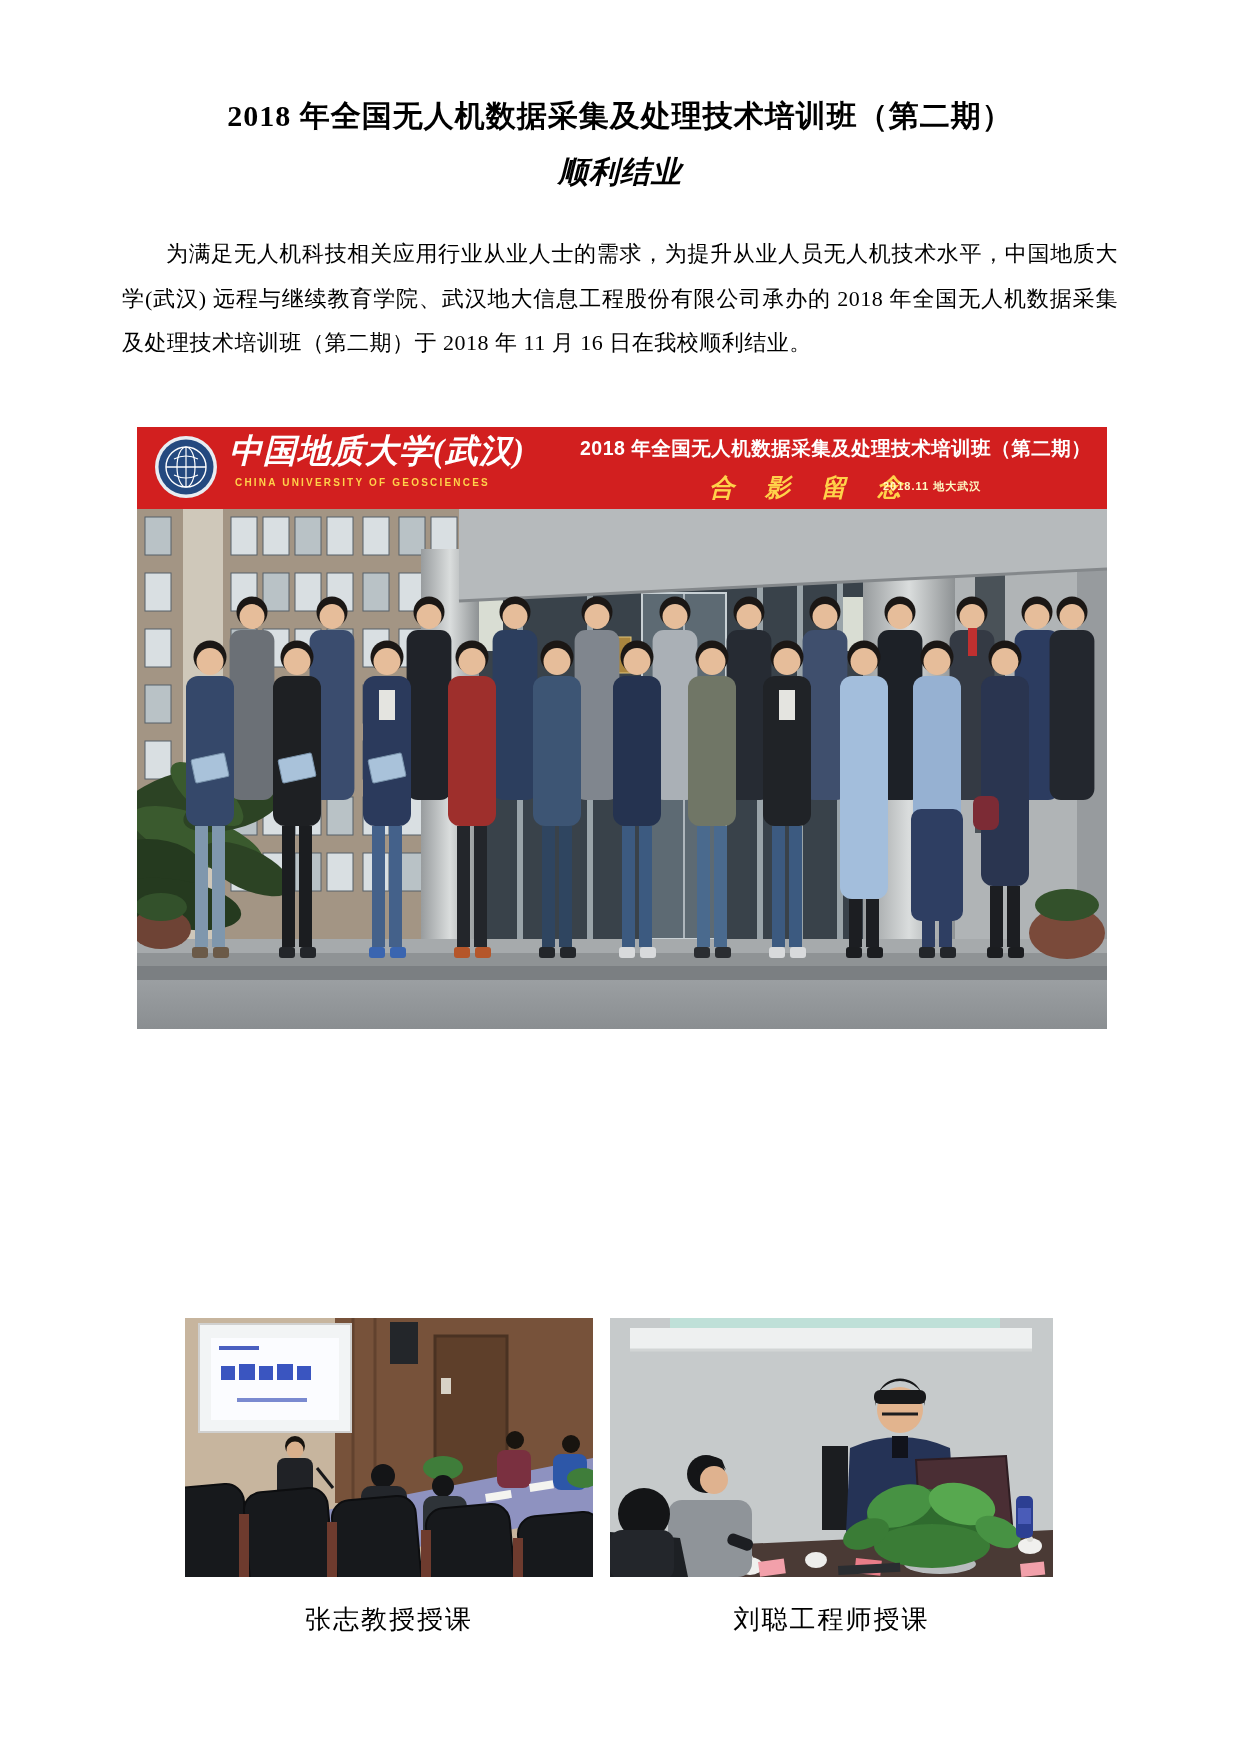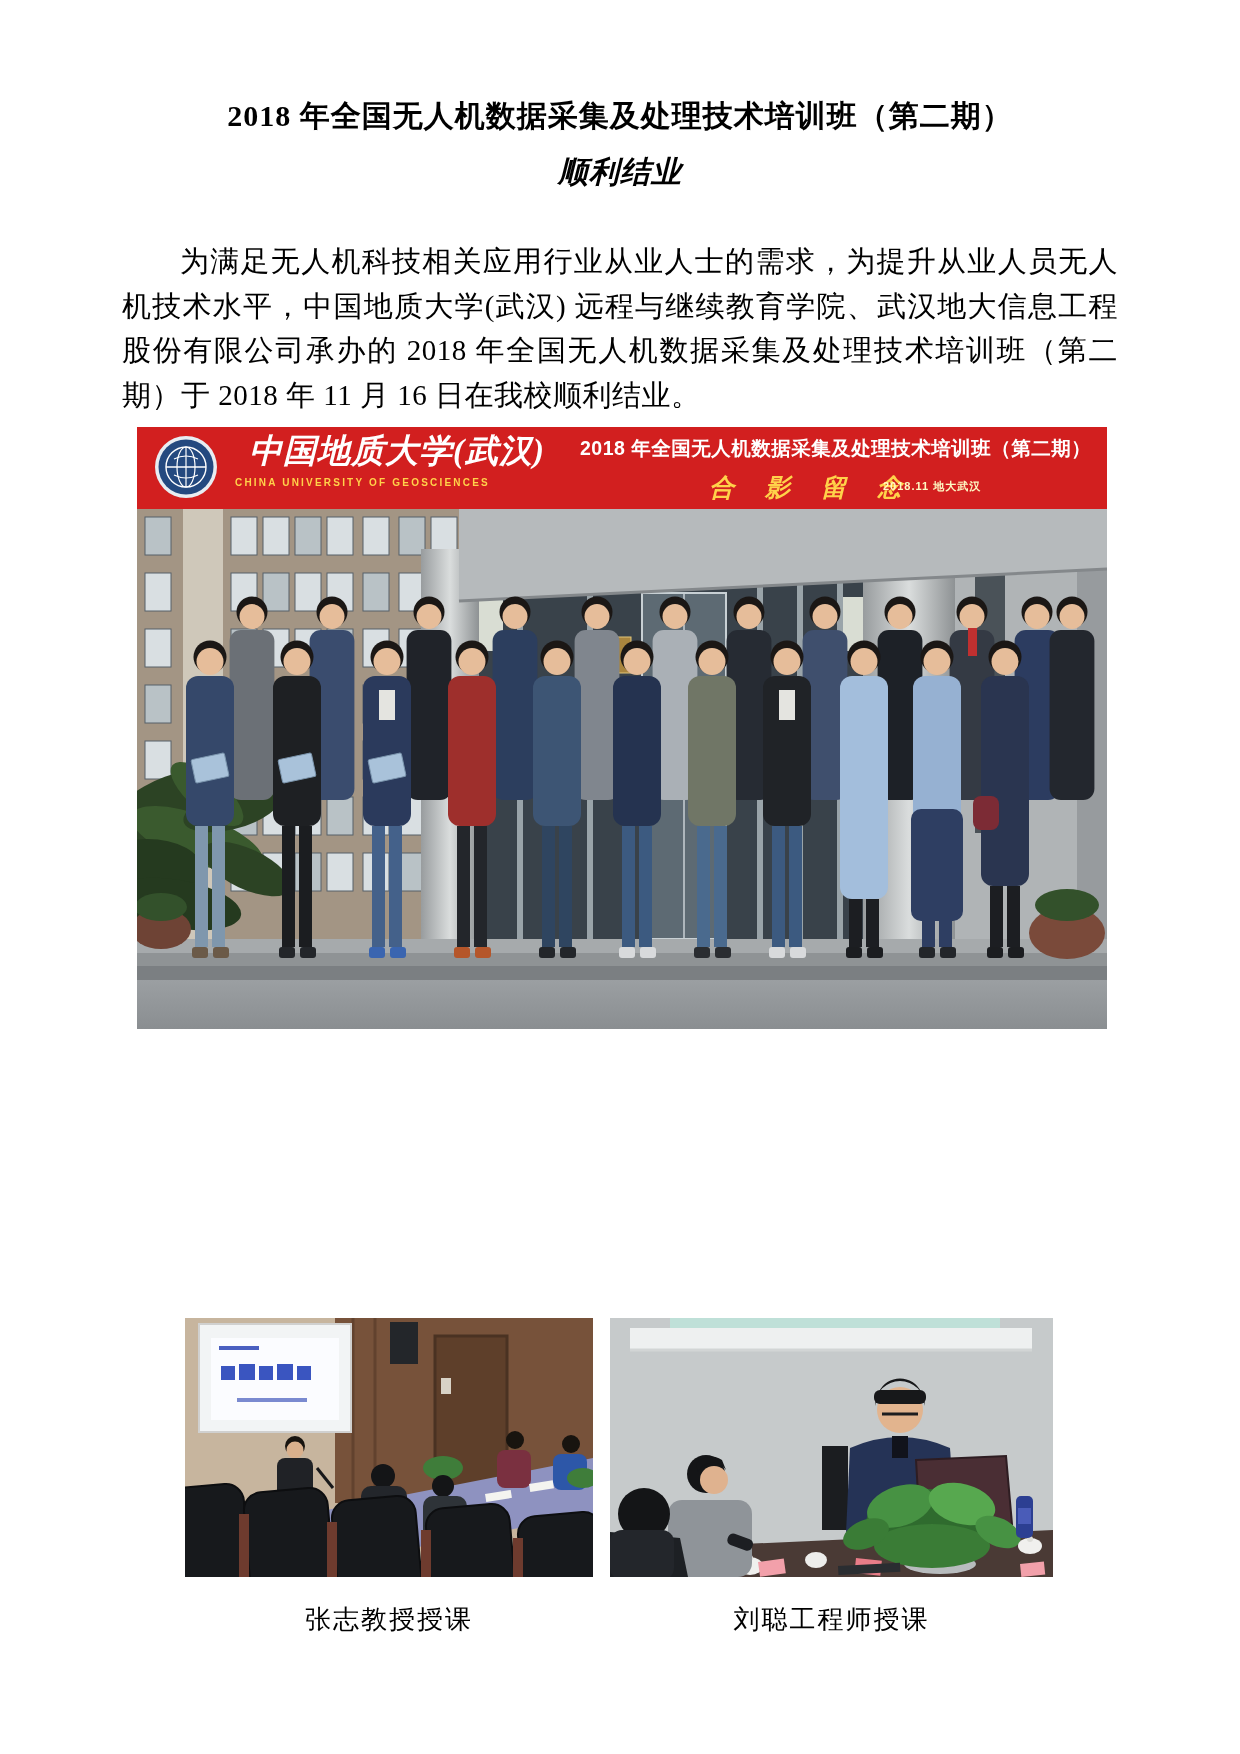--- a/index.html
+++ b/index.html
@@ -8,37 +8,37 @@
     font-family:"Liberation Serif","DejaVu Serif",serif;color:#000;overflow:hidden;
   }
   .title{
     position:absolute;left:0;width:1240px;text-align:center;
     font-weight:bold;font-size:30px;letter-spacing:1px;line-height:40px;
   }
   .title1{top:96px;}
   .title2{top:152px;font-style:italic;}
   .para{
     position:absolute;left:122px;width:996px;
-    font-size:29px;line-height:44.5px;text-align:justify;text-justify:inter-ideograph;
+    font-size:22px;line-height:44.5px;text-align:justify;text-justify:inter-ideograph;
     text-indent:2em;letter-spacing:0.5px;
   }
   .p1{top:210px;}
   .p2{top:1134px;}
   .group-photo{
     position:absolute;left:137px;top:427px;width:970px;height:602px;overflow:hidden;
   }
   .banner{
     position:relative;width:970px;height:82px;background:#d21f1f;
     font-family:"Liberation Sans","DejaVu Sans",sans-serif;
   }
   .banner .logo{position:absolute;left:17px;top:8px;}
   .banner .uni-cn{
     position:absolute;left:92px;top:2px;width:350px;
     color:#ffffff;font-family:"Liberation Serif","DejaVu Serif",serif;
-    font-style:italic;font-weight:bold;font-size:33px;letter-spacing:1px;white-space:nowrap;margin-left:20px;
+    font-style:italic;font-weight:bold;font-size:33px;letter-spacing:1px;white-space:nowrap;
   }
   .banner .uni-en{
     position:absolute;left:98px;top:50px;color:#ffd24a;font-weight:bold;
     font-size:10px;letter-spacing:2.2px;white-space:nowrap;
   }
   .banner .b-line1{
     position:absolute;left:443px;top:8px;width:522px;color:#ffffff;font-weight:bold;
     font-size:19.5px;letter-spacing:0.5px;white-space:nowrap;
   }
   .banner .b-line2{

